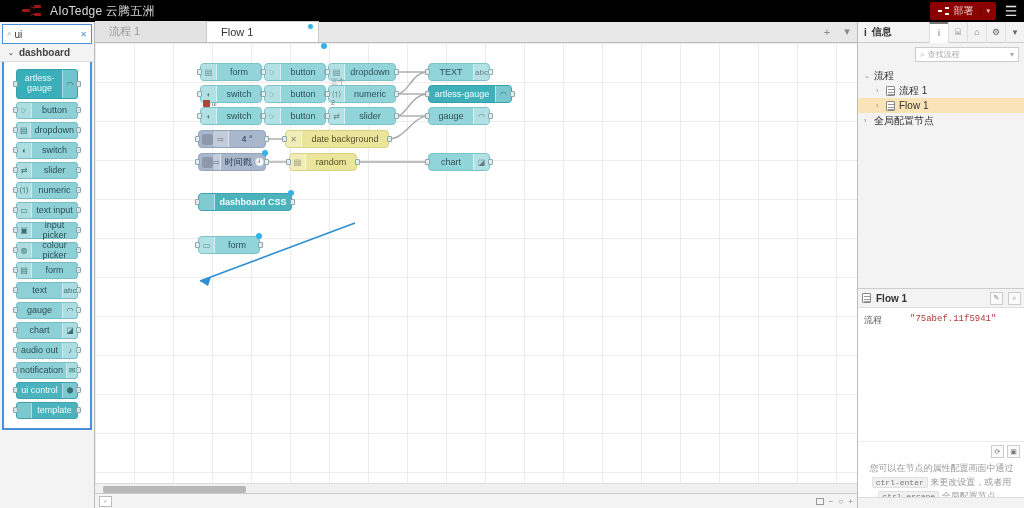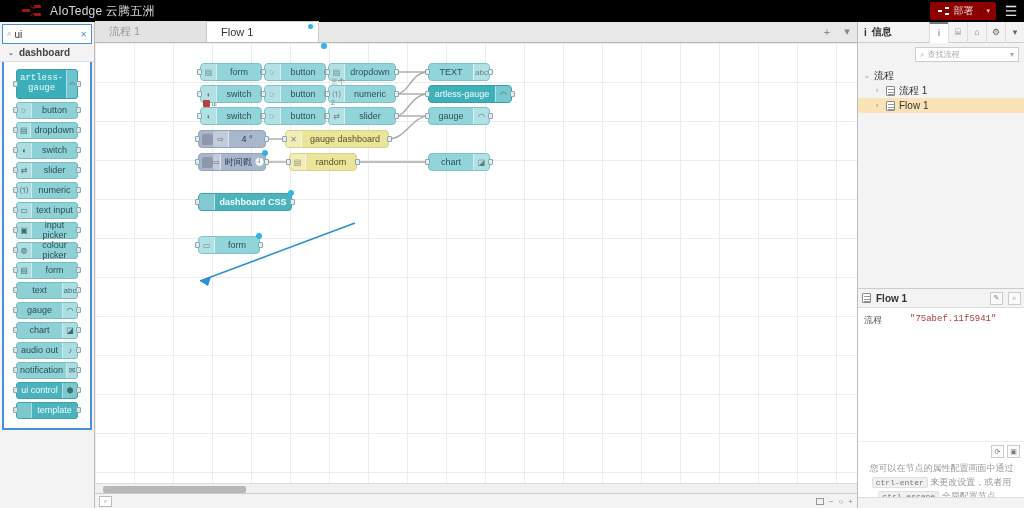--- a/index.html
+++ b/index.html
@@ -69,21 +69,21 @@
   #palette-node-list {
     border: 2px solid #4a90d9; border-top: 0; margin: 0 2px;
     background: #fff; padding: 4px 0 6px 0;
     max-height: 393px; overflow: hidden;
   }
   .pnode {
     position: relative; margin: 3px auto; width: 62px; height: 17px;
     background: #8dd0d6; border: 1px solid #7bbdc4; border-radius: 3px;
     display: flex; align-items: center; color: #2d4f52; font-size: 9px;
   }
-  .pnode.tall { height: 30px; background: #3aafb9; border-color: #33a0aa; color: #eafafa; font-family: Liberation Mono, monospace; }
+  .pnode.tall { height: 30px; background: #3aafb9; border-color: #33a0aa; color: #eafafa; }
   .pnode.dark { background: #4ab3bd; border-color: #3fa3ad; color: #f0fbfb; }
   .pnode .pname { flex: 1; text-align: center; padding: 0 3px; line-height: 1.1; }
   .pnode .picon {
     width: 15px; height: 100%; background: rgba(255,255,255,.28);
     display: flex; align-items: center; justify-content: center;
     font-size: 8px; color: #3b6e72;
   }
   .pnode .picon.left { border-right: 1px solid rgba(255,255,255,.4); border-radius: 2px 0 0 2px; }
   .pnode .picon.right { border-left: 1px solid rgba(255,255,255,.4); border-radius: 0 2px 2px 0; }
   .port {
@@ -548,21 +548,21 @@
       <div class="node c-inject" style="left: 103px; top: 87px; width: 68px;">
         <span class="nport in"></span>
         <span style="width:11px;height:11px;background:#8d99ab;border-radius:2px;margin-left:3px;flex:none"></span>
         <span class="nicon">⇨</span>
         <span class="nlabel">4 °</span>
         <span class="nport out"></span>
       </div>
       <div class="node c-func" style="left: 190px; top: 87px; width: 104px;">
         <span class="nport in"></span>
         <span class="nicon">✕</span>
-        <span class="nlabel">gauge dashboard</span>
+        <span class="nlabel">date background</span>
         <span class="nport out"></span>
       </div>
       <div class="node c-inject" style="left: 103px; top: 110px; width: 68px;">
         <span class="nport in"></span>
         <span style="width:11px;height:11px;background:#8d99ab;border-radius:2px;margin-left:3px;flex:none"></span>
         <span class="nicon">⇨</span>
         <span class="nlabel">时间戳 🕘</span>
         <span class="nport out"></span>
         <span class="sel-dot"></span>
       </div>
@@ -637,20 +637,24 @@
       <div class="tree-row lvl2">
         <span class="tree-ic">›</span>
         <span class="doc-ic"></span>
         <span>流程 1</span>
       </div>
       <div class="tree-row lvl2 active">
         <span class="tree-ic">›</span>
         <span class="doc-ic"></span>
         <span>Flow 1</span>
       </div>
+      <div class="tree-row">
+        <span class="tree-ic">›</span>
+        <span>全局配置节点</span>
+      </div>
     </div>
 
   <div id="sb-divider"></div>
   <div id="sb-props-head">
     <span class="doc-ic"></span>
     <span id="sb-props-title">Flow 1</span>
     <span class="mini-btn">✎</span>
     <span class="mini-btn">⌕</span>
   </div>
   <div id="sb-props-body">

